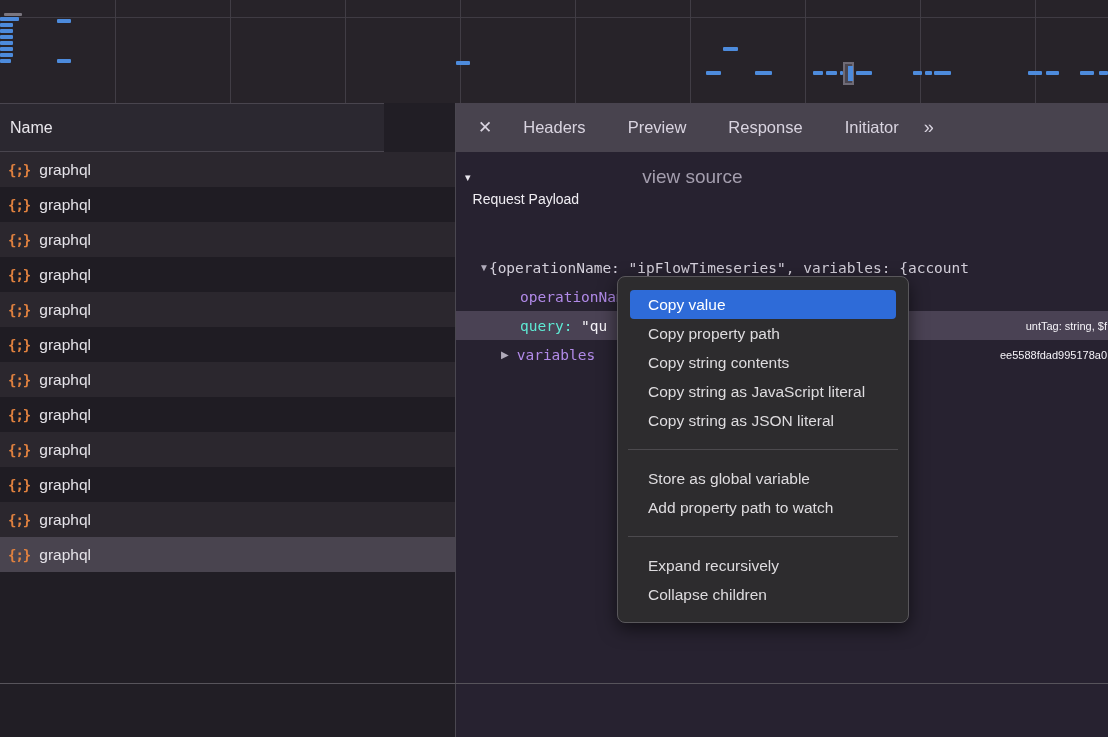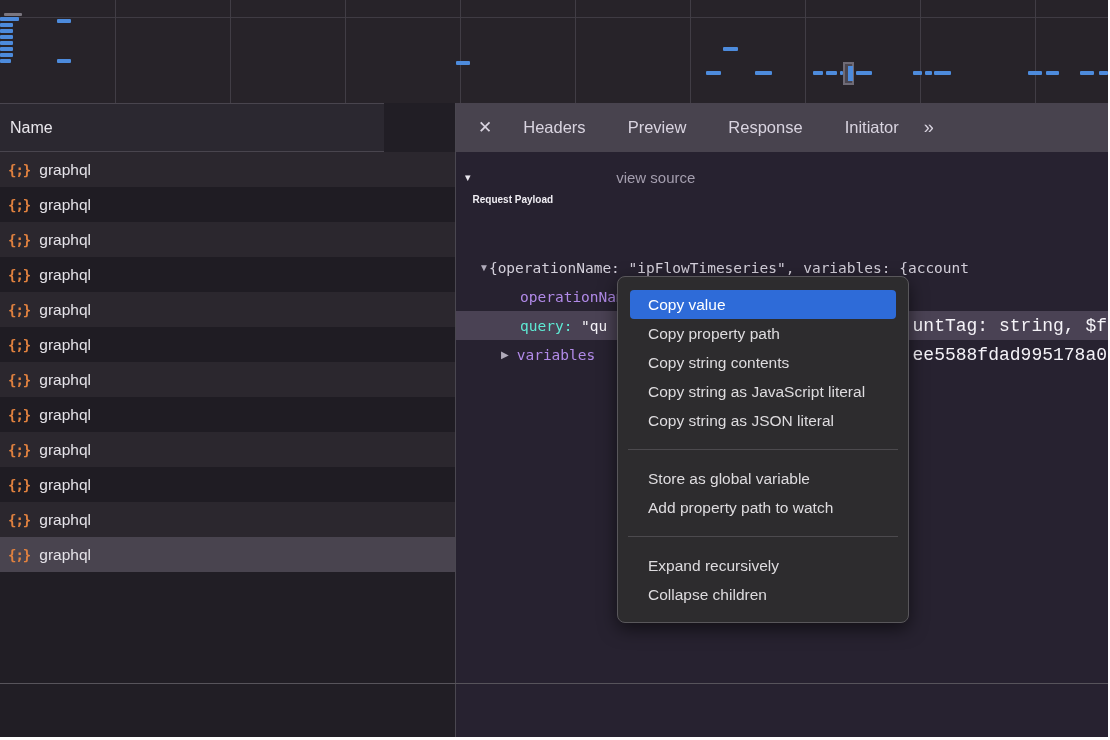--- a/index.html
+++ b/index.html
@@ -34,34 +34,34 @@
     display:flex;align-items:center;color:#d9d4e0;font-size:16.5px;}
   #tab-close{margin-left:22px;margin-right:10px;font-size:17px;color:#d9d4e0;cursor:pointer;}
   .tab{position:relative;height:49px;display:flex;align-items:center;padding:0 21px;cursor:pointer;white-space:nowrap;}
   .tab.active{color:#c6b4f4;}
   .tab.active::after{content:"";position:absolute;left:14px;right:14px;bottom:0;height:3px;background:#a089ee;border-radius:2px 2px 0 0;}
   #tab-overflow{margin-left:4px;font-size:18px;letter-spacing:-2px;cursor:pointer;}
 
   #payload-body{position:absolute;left:0;top:49px;width:653px;height:531px;}
   #section-row{position:absolute;left:0;top:13px;height:24px;display:flex;align-items:center;}
   #section-arrow{color:#e9e7ee;font-size:11px;margin-left:9px;margin-right:2px;}
-  #section-title{color:#f0eef3;font-weight:bold;font-size:10px;margin-top:44px;}
-  #view-source{color:#a49eae;font-size:15px;margin-left:63px;cursor:pointer;}
+  #section-title{color:#f0eef3;font-weight:normal;font-size:14px;margin-top:44px;}
+  #view-source{color:#a49eae;font-size:19px;margin-left:63px;cursor:pointer;}
 
   .tree-row{position:absolute;left:0;width:653px;height:29px;display:flex;align-items:center;
     font-family:"DejaVu Sans Mono",monospace;font-size:14.5px;white-space:pre;}
   .tree-row .arrow{font-size:10px;color:#b0abba;font-family:"Liberation Sans",sans-serif;}
   .t-plain{color:#d3cfda;}
   .t-key{color:#b18ae8;}
   .t-str{color:#42c0e8;}
   .t-white{color:#f5f3f8;}
   .tree-row.selected{background:#4a4254;}
   .tree-row.selected .t-key{color:#5eead4;}
   .right-frag{position:absolute;right:2px;top:0;height:29px;display:flex;align-items:center;
-    font-family:Liberation Mono, monospace;font-size:18px;color:#f5f3f8;white-space:pre;}
+    font-family:Liberation Sans, sans-serif;font-size:11px;color:#f5f3f8;white-space:pre;}
 
   #row-query{top:159px;}
   #row-variables{top:188px;}
   #row-summary{top:101px;}
   #row-opname{top:130px;}
   #row-summary .indent1{margin-left:23px;}
   .indent2{margin-left:64px;}
   .indent2b{margin-left:45px;}
 
   

